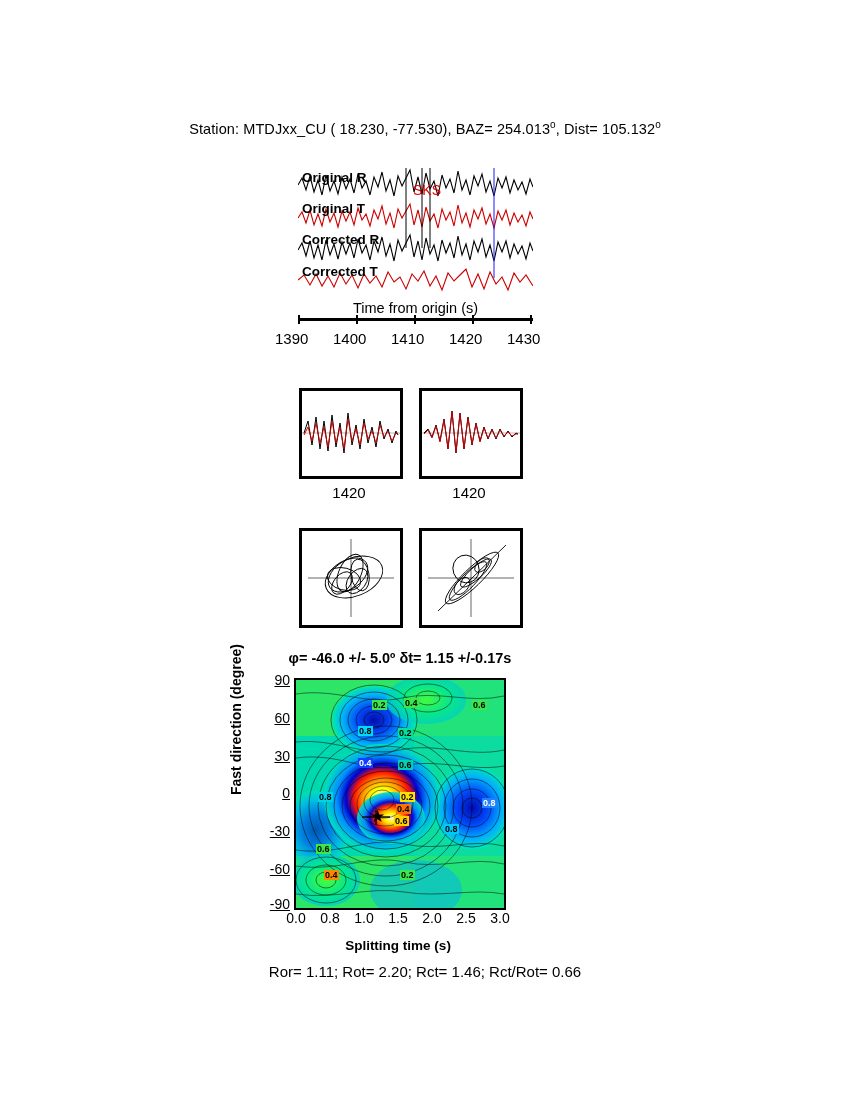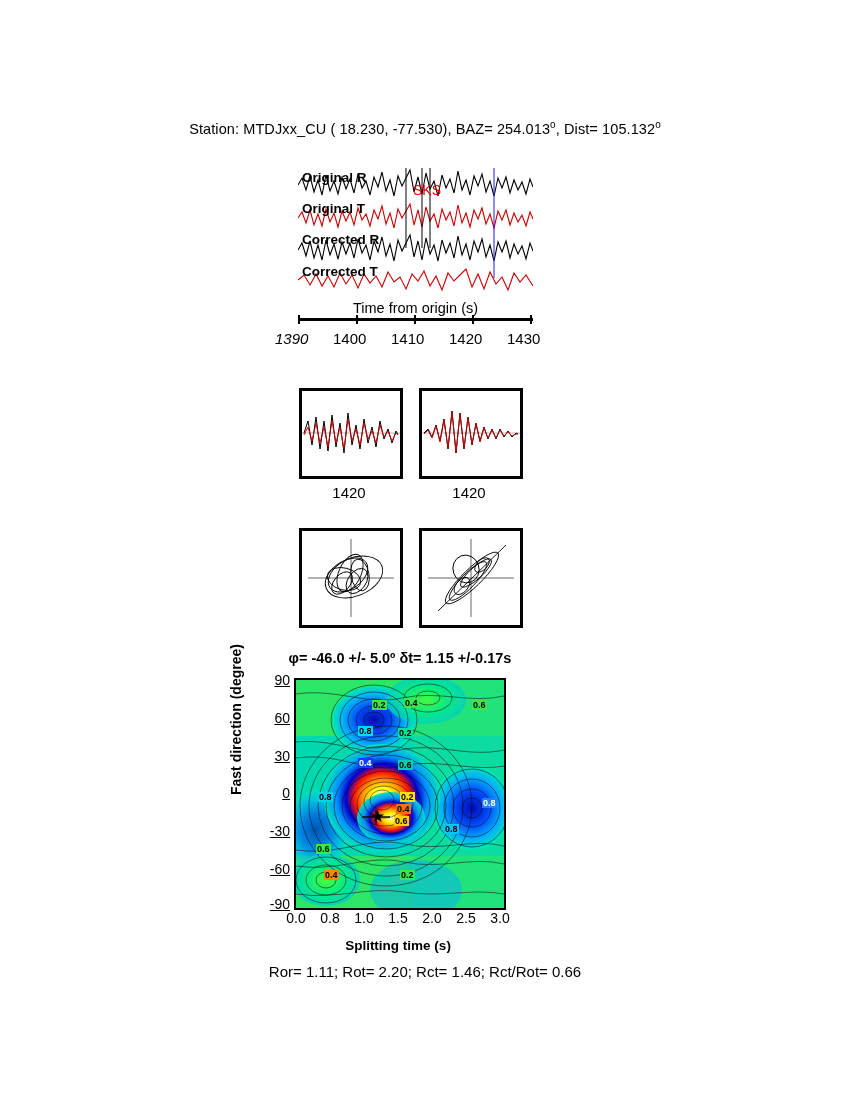--- a/index.html
+++ b/index.html
@@ -90,21 +90,21 @@
         <line x1="1" y1="2" x2="1" y2="11"></line>
         <line x1="59" y1="2" x2="59" y2="11"></line>
         <line x1="117" y1="2" x2="117" y2="11"></line>
         <line x1="175" y1="2" x2="175" y2="11"></line>
         <line x1="233" y1="2" x2="233" y2="11"></line>
       </g>
     </svg>
   </div>
 
   <div class="tickrow">
-    <span style="left:20px;font-style:italic;">1390</span>
+    <span style="left:20px;">1390</span>
     <span style="left:78px;">1400</span>
     <span style="left:136px;">1410</span>
     <span style="left:194px;">1420</span>
     <span style="left:252px;">1430</span>
   </div>
 
   <div class="smallbox" style="left:299px;top:388px;width:98px;height:85px;">
     <svg width="98" height="85" viewBox="0 0 98 85">
       <line x1="0" y1="42" x2="98" y2="42" stroke="#999" stroke-width="0.7"></line>
       <path fill="none" stroke="#000" stroke-width="1" d="M2,42 L6,30 L10,54 L14,26 L18,58 L22,30 L26,60 L30,24 L34,56 L38,32 L42,62 L46,22 L50,54 L54,34 L58,58 L62,28 L66,52 L70,36 L74,56 L78,30 L82,48 L86,38 L90,52 L94,40 L96,44"></path>

